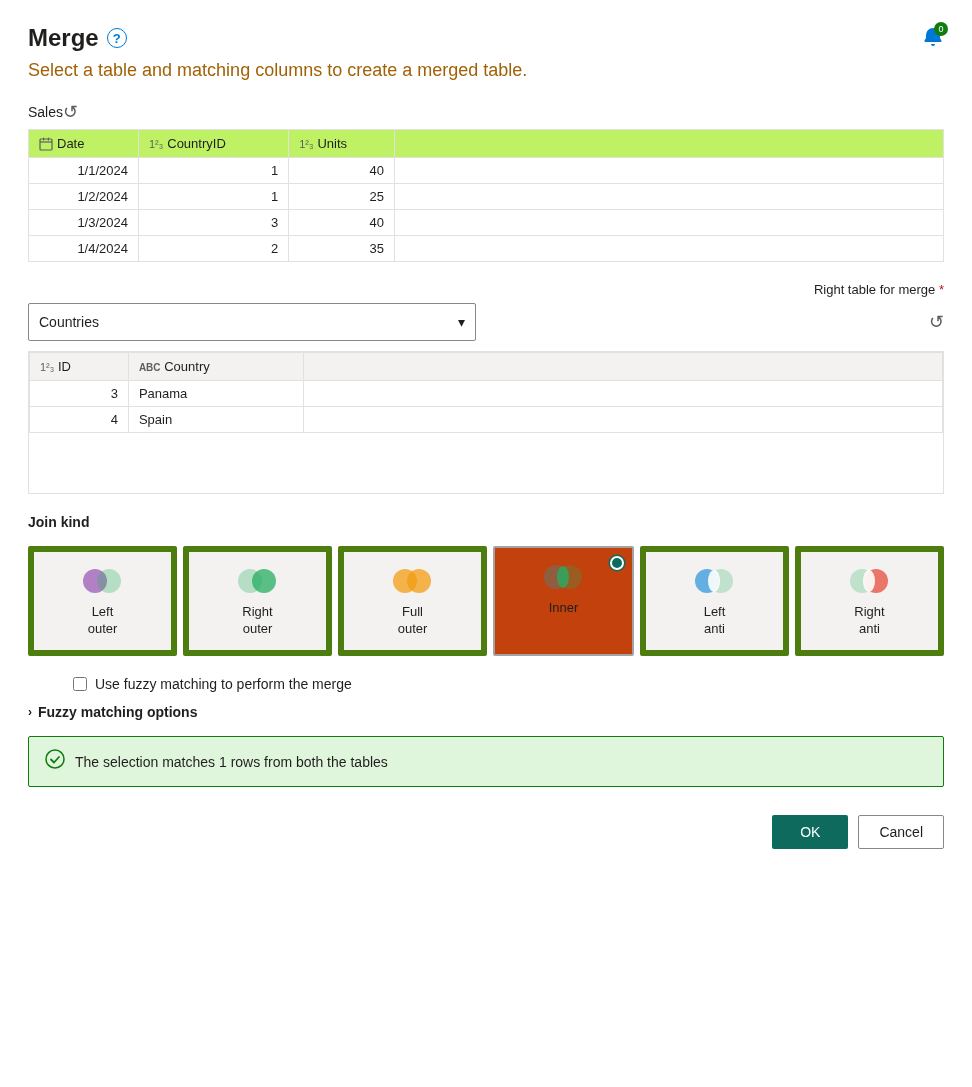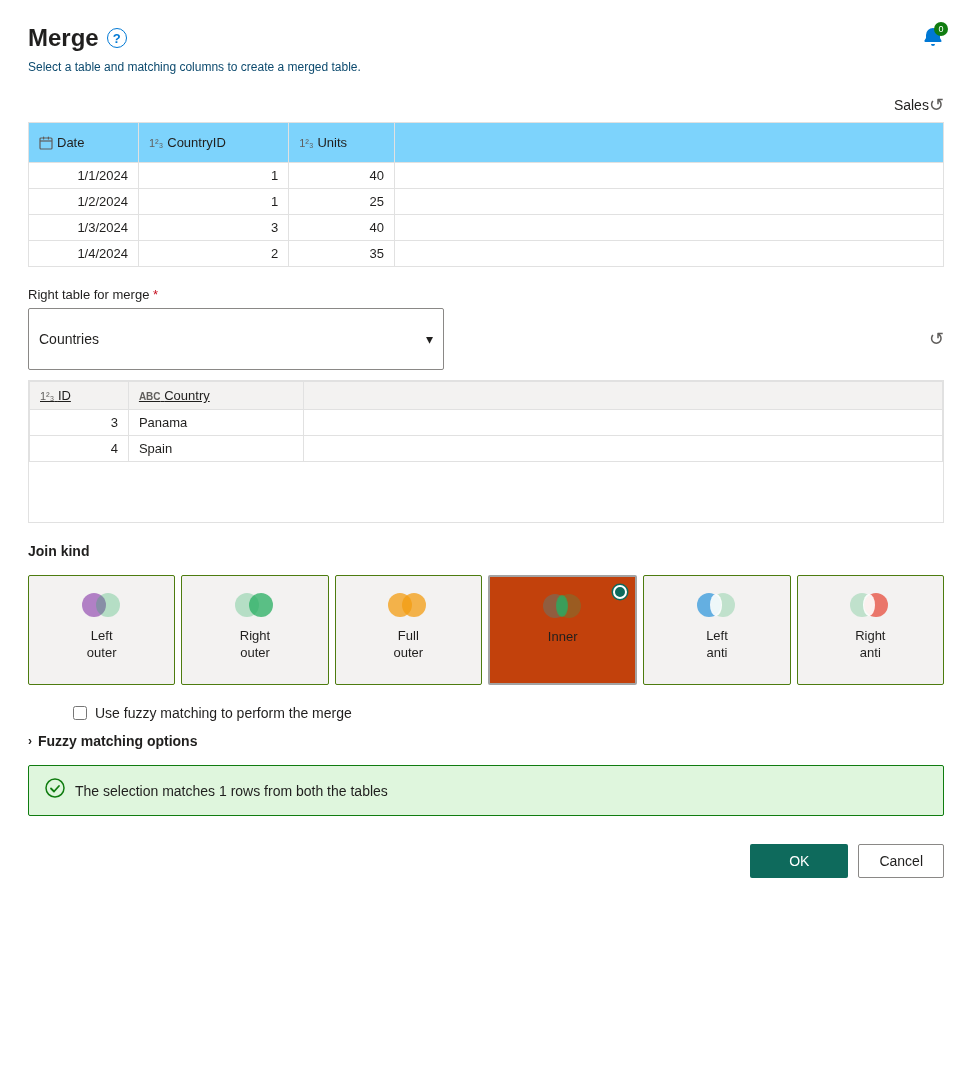--- a/index.html
+++ b/index.html
@@ -54,51 +54,51 @@
       border-radius: 50%;
       width: 14px;
       height: 14px;
       font-size: 9px;
       display: flex;
       align-items: center;
       justify-content: center;
     }
 
     .subtitle {
-      font-size: 12px;
-      color: #0c4a6e;
+      font-size: 18px;
+      color: #a16207;
       margin-bottom: 20px;
     }
 
     .section-label {
       font-size: 14px;
       font-weight: 500;
       margin-bottom: 6px;
       display: flex;
       align-items: center;
-      justify-content: flex-end;
+      justify-content: flex-start;
     }
     .refresh-btn {
       background: none;
       border: none;
       cursor: pointer;
       color: #605e5c;
       font-size: 18px;
     }
 
     .data-table {
       width: 100%;
       border: 1px solid #e1e1e1;
       border-collapse: collapse;
       margin-bottom: 20px;
     }
     .data-table th {
-      background: #7dd3fc;
+      background: #bef264;
       border: 1px solid #e1e1e1;
-      padding: 12px 10px;
+      padding: 6px 10px;
       font-weight: 500;
       font-size: 13px;
       text-align: left;
     }
     .data-table td {
       border: 1px solid #e1e1e1;
       padding: 5px 10px;
       font-size: 13px;
       text-align: right;
     }
@@ -116,60 +116,60 @@
       color: #605e5c;
     }
 
     .right-table-section {
       margin-bottom: 16px;
     }
     .field-label {
       font-size: 13px;
       font-weight: 500;
       margin-bottom: 6px;
+      text-align: right;
     }
     .required-star {
       color: #c50f1f;
     }
     .dropdown-wrap {
       display: flex;
       align-items: center;
       justify-content: space-between;
       gap: 12px;
       margin-bottom: 10px;
     }
     .dropdown-select-inner {
       display: flex;
       align-items: center;
       justify-content: space-between;
-      width: 416px;
+      width: 448px;
       border: 1px solid #8a8886;
       border-radius: 2px;
-      padding: 22px 10px;
+      padding: 10px 10px;
       font-size: 14px;
       background: #fff;
       cursor: pointer;
     }
 
     .countries-table-wrap {
       border: 1px solid #e1e1e1;
       margin-bottom: 20px;
     }
     .countries-table {
       width: 100%;
       border-collapse: collapse;
     }
     .countries-table th {
       background: #f3f2f1;
       border: 1px solid #e1e1e1;
       padding: 6px 10px;
       font-weight: 500;
       font-size: 13px;
       text-align: left;
-      text-decoration: underline;
     }
     .countries-table td {
       border: 1px solid #e1e1e1;
       padding: 5px 10px;
       font-size: 13px;
     }
     .countries-table td.num-cell {
       text-align: right;
     }
     .countries-table-spacer {
@@ -184,21 +184,21 @@
       font-size: 14px;
       font-weight: 700;
       margin-bottom: 16px;
     }
     .join-kind-options {
       display: flex;
       gap: 6px;
     }
     .join-option {
       flex: 1;
-      border: 1px solid #4d7c0f;
+      border: 6px solid #4d7c0f;
       border-radius: 2px;
       background: #f3f2f1;
       padding: 14px 8px 10px;
       cursor: pointer;
       display: flex;
       flex-direction: column;
       align-items: center;
       gap: 8px;
       position: relative;
       min-height: 110px;
@@ -291,21 +291,21 @@
     .footer-buttons {
       display: flex;
       justify-content: flex-end;
       gap: 10px;
     }
     .btn-ok {
       background: #0e6a5c;
       color: #fff;
       border: none;
       border-radius: 2px;
-      padding: 8px 39px;
+      padding: 8px 28px;
       font-size: 14px;
       font-weight: 500;
       cursor: pointer;
     }
     .btn-cancel {
       background: #fff;
       color: #201f1e;
       border: 1px solid #8a8886;
       border-radius: 2px;
       padding: 8px 20px;

